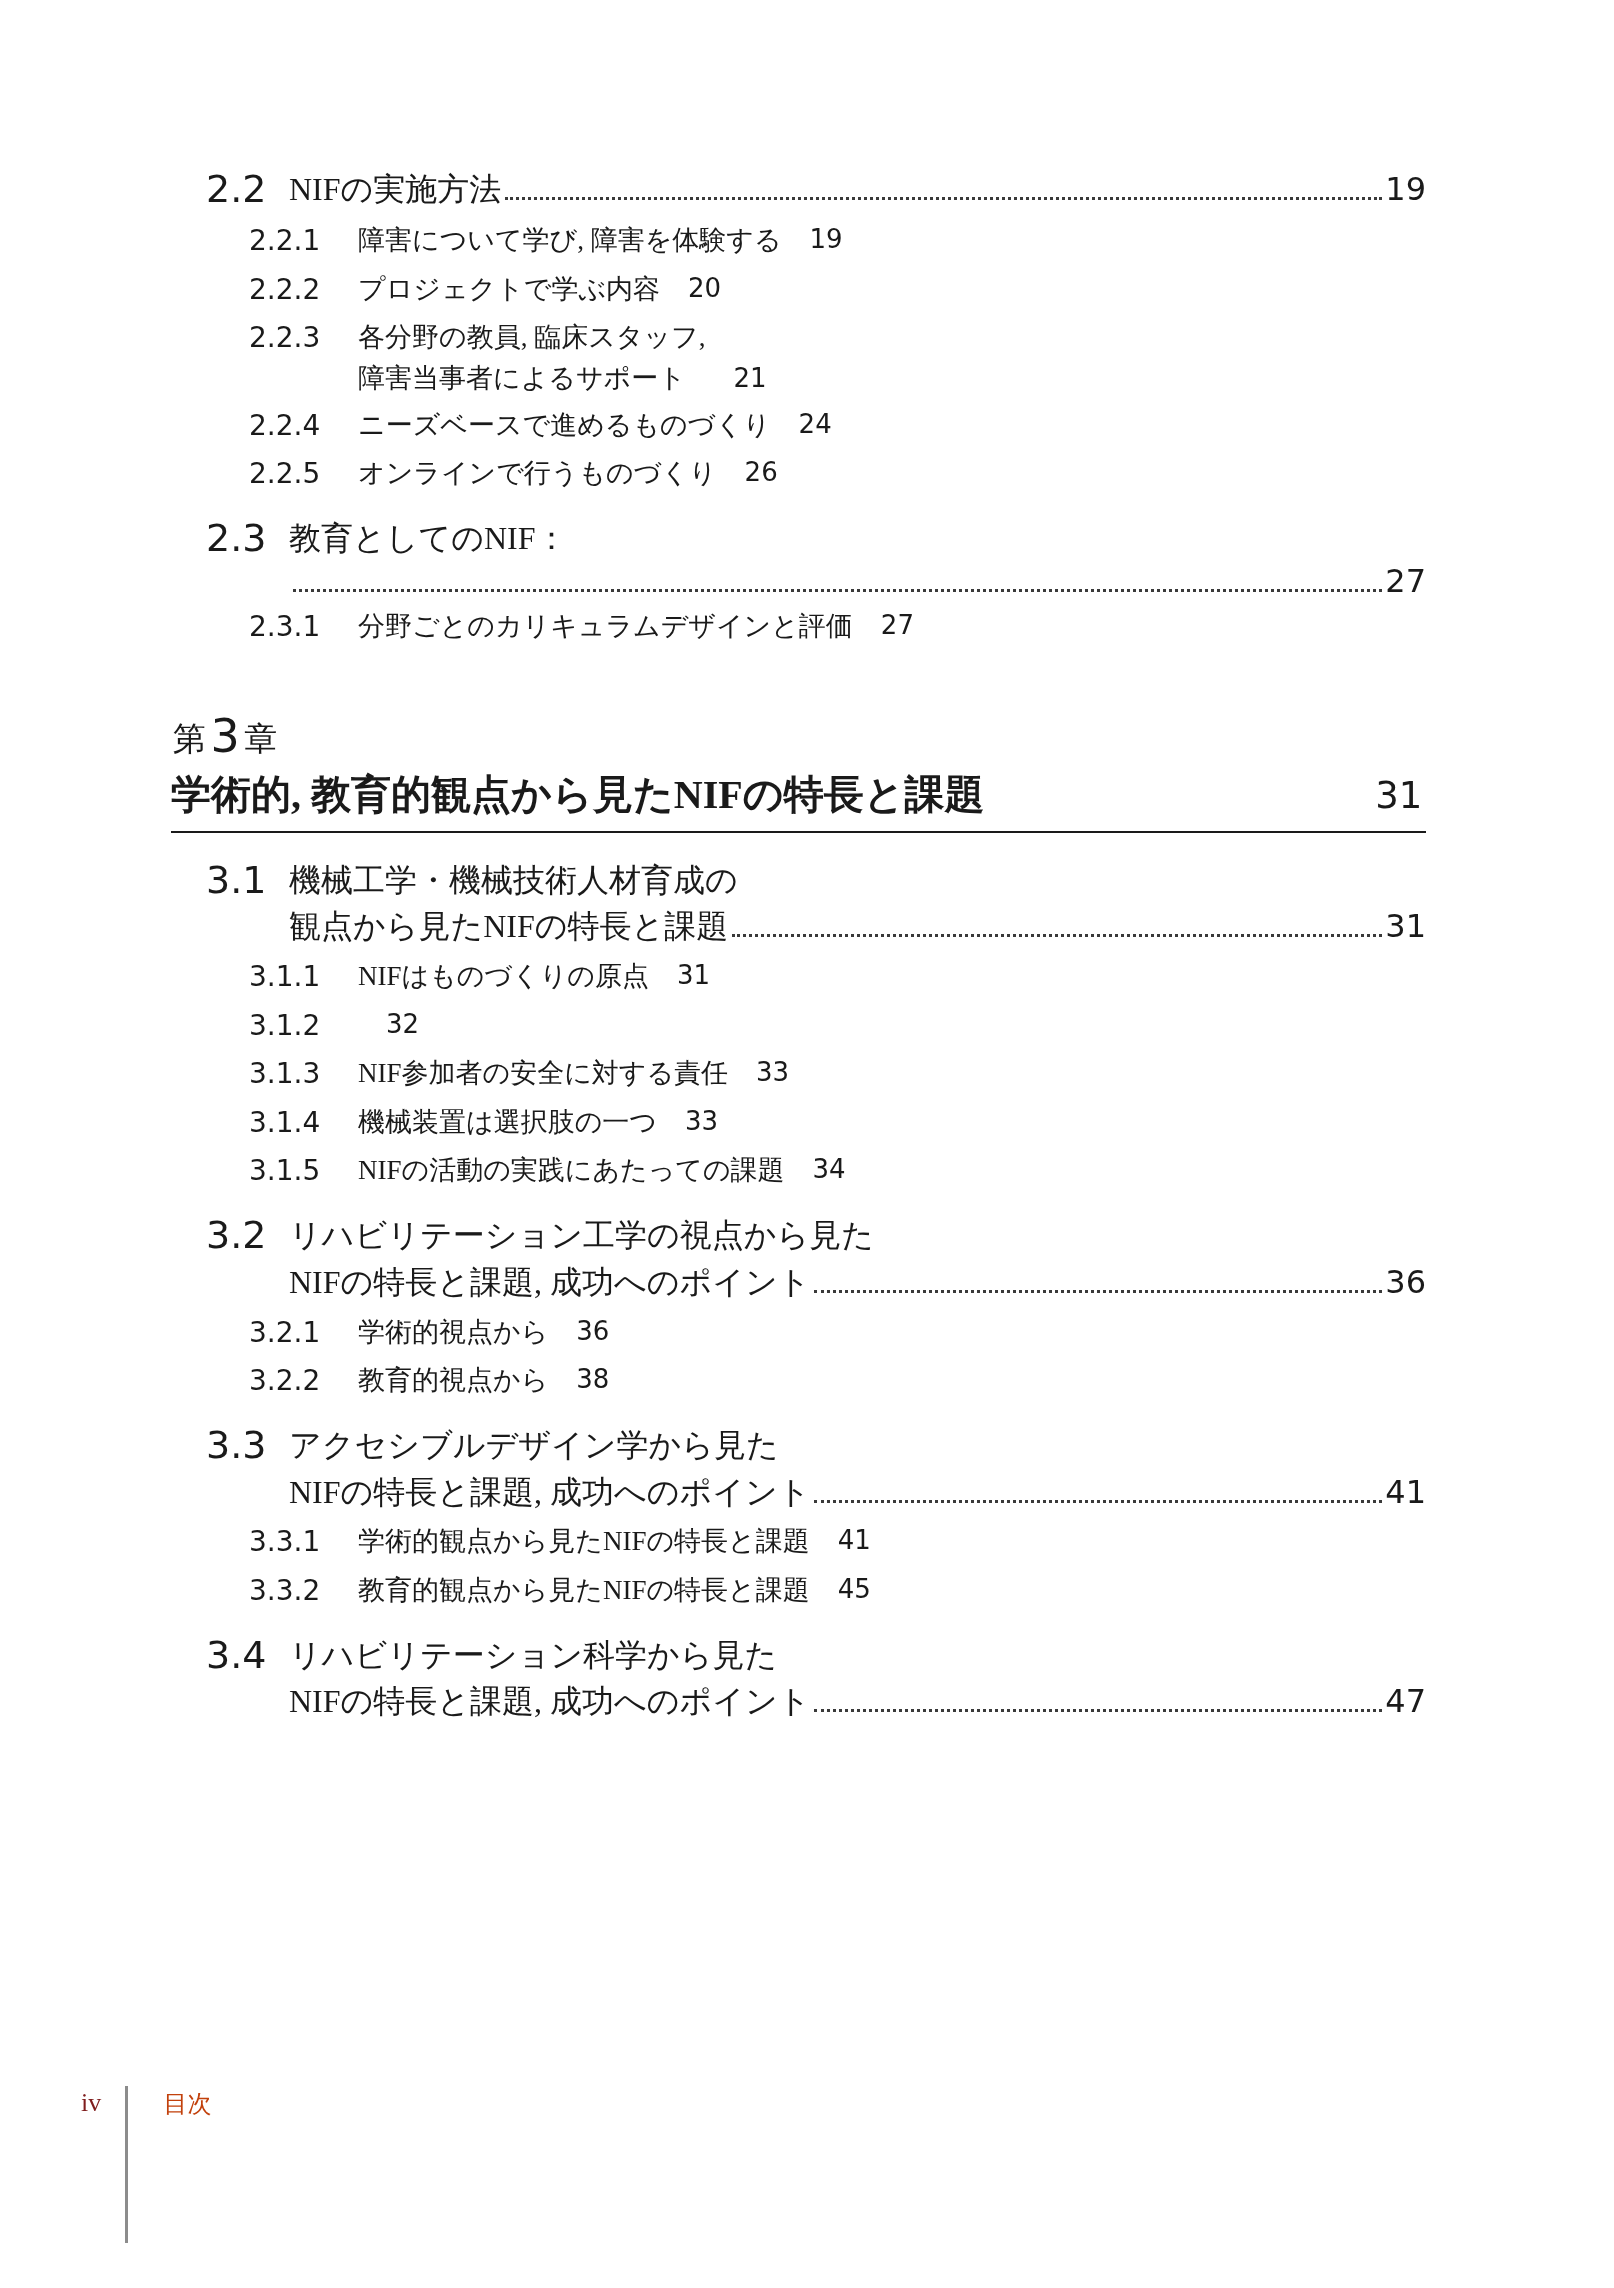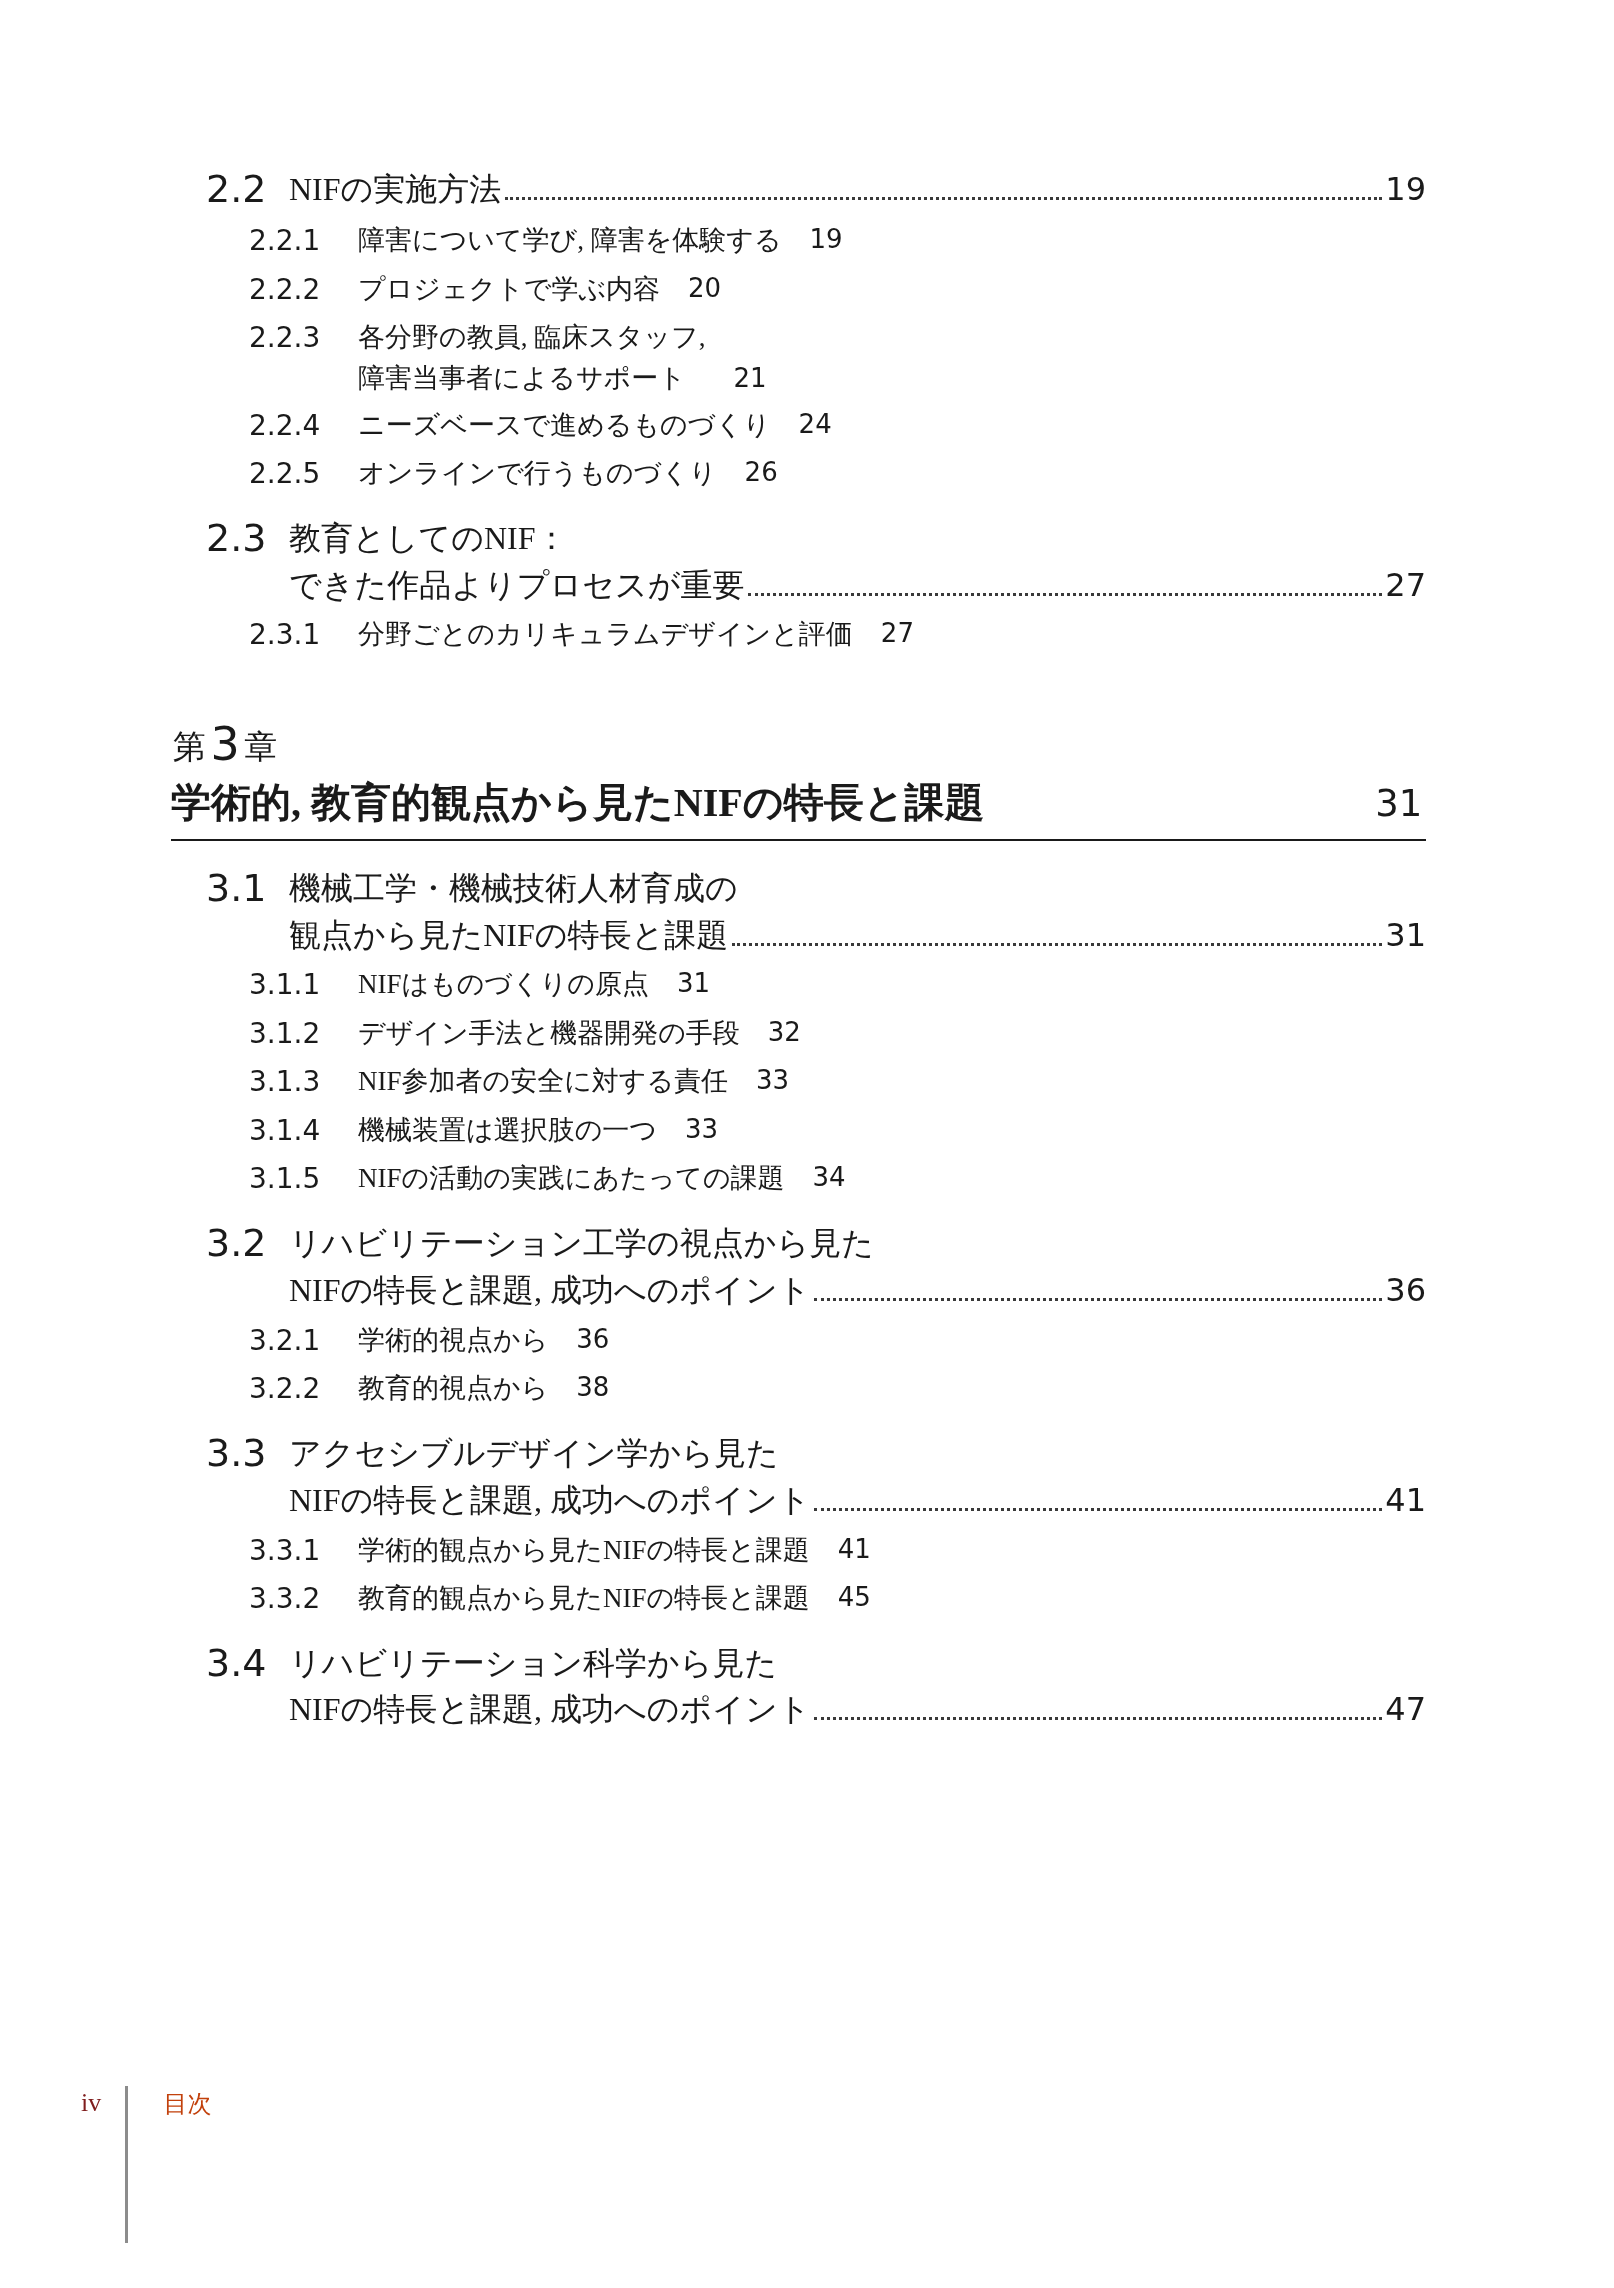--- a/index.html
+++ b/index.html
@@ -239,21 +239,20 @@
       </div>
     </div>
 
     <div class="sec" style="margin-top:20px;">
       <div class="sec-num">2.3</div>
       <div class="sec-body">
         <div class="sec-line">
           <span class="sec-title">教育としてのNIF：</span>
         </div>
         <div class="sec-line">
-          <span class="sec-title">できた作品よりプロセスが重要</span>
           <span class="leader"></span>
           <span class="sec-page">27</span>
         </div>
       </div>
     </div>
 
     <div class="sub">
       <div class="sub-num">2.3.1</div>
       <div class="sub-inline">
         <div class="sub-title">分野ごとのカリキュラムデザインと評価</div>
@@ -288,21 +287,20 @@
       <div class="sub-num">3.1.1</div>
       <div class="sub-inline">
         <div class="sub-title">NIFはものづくりの原点</div>
         <div class="sub-page">31</div>
       </div>
     </div>
 
     <div class="sub">
       <div class="sub-num">3.1.2</div>
       <div class="sub-inline">
-        <div class="sub-title">デザイン手法と機器開発の手段</div>
         <div class="sub-page">32</div>
       </div>
     </div>
 
     <div class="sub">
       <div class="sub-num">3.1.3</div>
       <div class="sub-inline">
         <div class="sub-title">NIF参加者の安全に対する責任</div>
         <div class="sub-page">33</div>
       </div>

